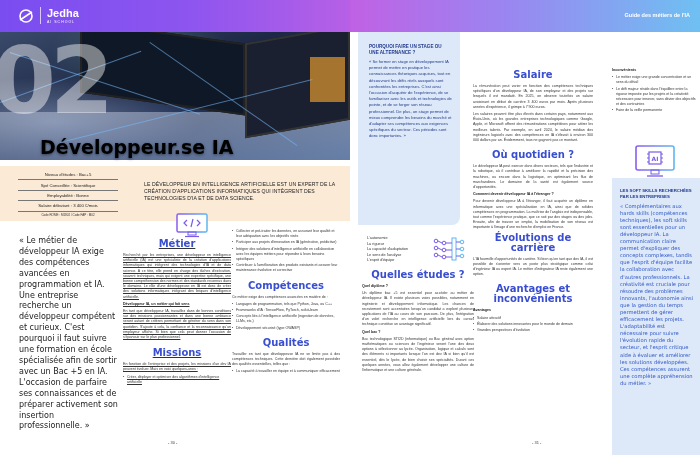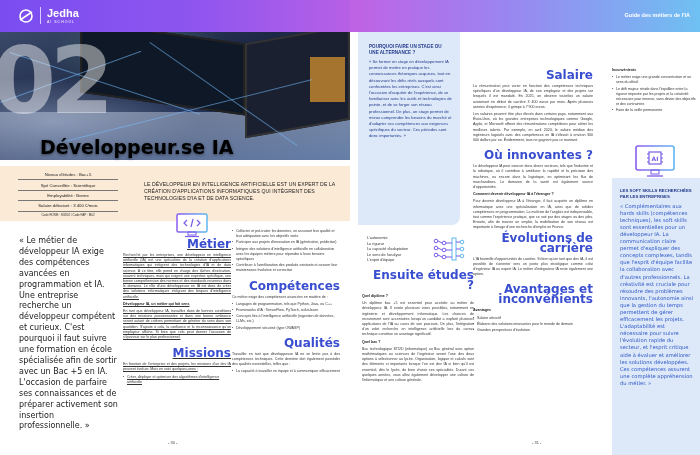--- a/index.html
+++ b/index.html
@@ -58,21 +58,21 @@
   
   .quote-left { position: absolute; left: 19px; top: 236px; width: 100px; font-size: 8px; line-height: 10.9px;
     color: #1b1b1b; font-family: "DejaVu Sans", sans-serif; }
 
   .col { position: absolute; font-size: 3.6px; line-height: 5.2px; color: #333; text-align: justify; }
   .col p { margin-bottom: 2px; }
   .col .sub-h { font-weight: bold; color: #222; margin: 2px 0; }
   .col ul { list-style: none; }
   .col li { padding-left: 4px; position: relative; margin-bottom: 1px; text-align: left; }
   .col li::before { content: "•"; position: absolute; left: 0; }
-  .h2 { font-family: "DejaVu Sans", sans-serif; font-weight: bold; color: #3a4fd0; font-size: 12px; line-height: 10px; margin: 4px 0 4px; text-align: right; }
+  .h2 { font-family: "DejaVu Sans", sans-serif; font-weight: bold; color: #3a4fd0; font-size: 10px; line-height: 10px; margin: 4px 0 4px; text-align: center; }
 
   .page-num { position: absolute; font-size: 4px; color: #444; }
 
   
   .why-box { position: absolute; left: 8px; top: 32px; width: 102px; height: 193px; background: #dde9f8; border-radius: 0 0 8px 0; padding: 12px 8px 0 11px; }
   .why-title { font-size: 4.6px; font-weight: bold; color: #233a8c; line-height: 6px; margin-bottom: 3px; }
   .why-text { font-size: 4.2px; line-height: 6.2px; color: #233a8c; }
 
   .ws-list { position: absolute; left: 367px; top: 236px; font-size: 3.8px; line-height: 5.6px; color: #333; }
   .ws-list li { list-style: none; }
@@ -186,21 +186,21 @@
 
     <div class="why-box">
       <div class="why-title">POURQUOI FAIRE UN STAGE OU UNE ALTERNANCE ?</div>
       <div class="why-text">« Se former en stage en développement IA permet de mettre en pratique les connaissances théoriques acquises, tout en découvrant les défis réels auxquels sont confrontées les entreprises. C'est ainsi l'occasion d'acquérir de l'expérience, de se familiariser avec les outils et technologies de pointe, et de se forger son réseau professionnel. De plus, un stage permet de mieux comprendre les besoins du marché et d'adapter ses compétences aux exigences spécifiques du secteur. Ces périodes sont donc importantes. »</div>
     </div>
 
     <div class="col" style="left:123px; top:66px; width:120px;">
       <div class="h2">Salaire</div>
       <p>La rémunération peut varier en fonction des compétences techniques spécifiques d'un développeur IA, de son employeur et des projets sur lesquels il est mandaté. En 2025, on observe toutefois un salaire avoisinant en début de carrière 3 400 euros par mois. Après plusieurs années d'expérience, il grimpe à 7 900 euros.</p>
       <p>Les salaires peuvent être plus élevés dans certains pays, notamment aux États-Unis, où les grandes entreprises technologiques comme Google, Apple, et Microsoft offrent des rémunérations compétitives pour attirer les meilleurs talents. Par exemple, en avril 2024, le salaire médian des ingénieurs logiciels avec des compétences en IA s'élevait à environ 300 000 dollars par an. Évidemment, tous ne gagnent pas ce montant.</p>
-      <div class="h2" style="margin-top:7px;">Où innovantes ?</div>
+      <div class="h2" style="margin-top:7px;">Où quotidien ?</div>
       <p>Le développeur IA peut exercer dans divers secteurs, tels que l'industrie et la robotique, où il contribue à améliorer la rapidité et la précision des machines, ou encore dans la logistique, en optimisant les flux de marchandises. Le domaine de la santé est également source d'opportunités.</p>
       <div class="sub-h">Comment devenir développeur IA à l'étranger ?</div>
       <p>Pour devenir développeur IA à l'étranger, il faut acquérir un diplôme en informatique avec une spécialisation en IA, ainsi que de solides compétences en programmation. La maîtrise de l'anglais est indispensable, tout comme l'expérience pratique, que ce soit par des stages ou des jobs. Ensuite, afin de trouver un emploi, la mobilisation de son réseau est importante à l'image d'une recherche d'emploi en France.</p>
       <div class="h2" style="margin-top:1px;">Évolutions de carrière</div>
       <p>L'IA fourmille d'opportunités de carrière. Si bien qu'en tant que dev IA, il est possible de s'orienter vers un poste plus stratégique comme celui d'ingénieur IA ou expert IA. Le métier d'intégrateur IA reste également une option.</p>
       <div class="h2" style="margin-top:7px;">Avantages et inconvénients</div>
       <div class="sub-h">Avantages</div>
       <ul>
         <li>Salaire attractif</li>
         <li>Élaborer des solutions innovantes pour le monde de demain</li>
@@ -238,21 +238,21 @@
         <circle cx="12" cy="21" r="1.8"></circle>
       <rect x="20" y="2" width="4" height="22" stroke="#5fb6f0"></rect>
       <circle cx="30" cy="6" r="1.8" stroke="#5fb6f0"></circle>
         <circle cx="30" cy="13" r="1.8" stroke="#5fb6f0"></circle>
         <circle cx="30" cy="20" r="1.8" stroke="#5fb6f0"></circle>
       <path d="M6 5 L10 7 M6 12 L10 14 M6 19 L10 21 M14 7 L20 7 M14 14 L20 14 M14 21 L20 21 M24 6 L28 6 M24 13 L28 13 M24 20 L28 20"></path>
     </g>
   </svg>
 
   <div class="col" style="left:362px; top:266px; width:112px;">
-    <div class="h2">Ensuite études ?</div>
+    <div class="h2">Quelles études ?</div>
     <div class="sub-h">Quel diplôme ?</div>
     <p>Un diplôme bac +5 est essentiel pour accéder au métier de développeur IA. Il existe plusieurs voies possibles, notamment en ingénierie et développement informatique. Les chances de recrutement sont accentuées lorsqu'un candidat a exploré plusieurs applications de l'IA au cours de son parcours. De plus, l'intégration d'un volet recherche en intelligence artificielle lors du cursus technique constitue un avantage significatif.</p>
     <div class="sub-h">Quel bac ?</div>
     <p>Bac technologique STI2D (informatique) ou Bac général avec option mathématiques ou sciences de l'ingénieur seront l'une des deux options à sélectionner au lycée. Organisation, logique et calculs sont des éléments si importants lorsque l'on est dev IA si bien qu'il est essentiel, dès le lycée, de bien choisir ses spécialités. Durant ces quelques années, vous allez également développer une culture de l'informatique et une culture générale.</p>
   </div>
 
   <svg class="icon-ai" width="42" height="36" viewBox="0 0 42 36">
     <defs>
         <linearGradient id="g2" x1="0" x2="1">
           <stop offset="0" stop-color="#8a5cf0"></stop>

